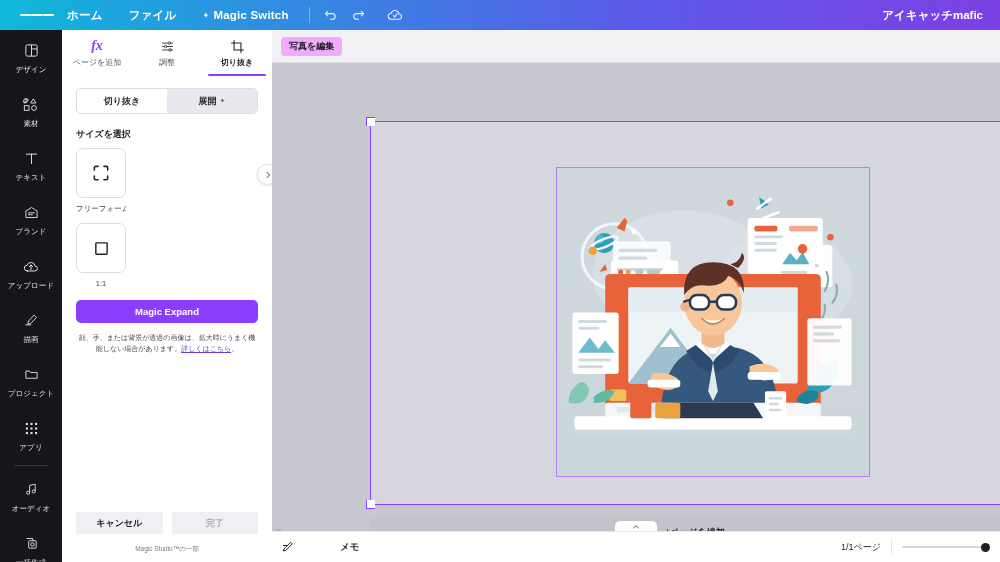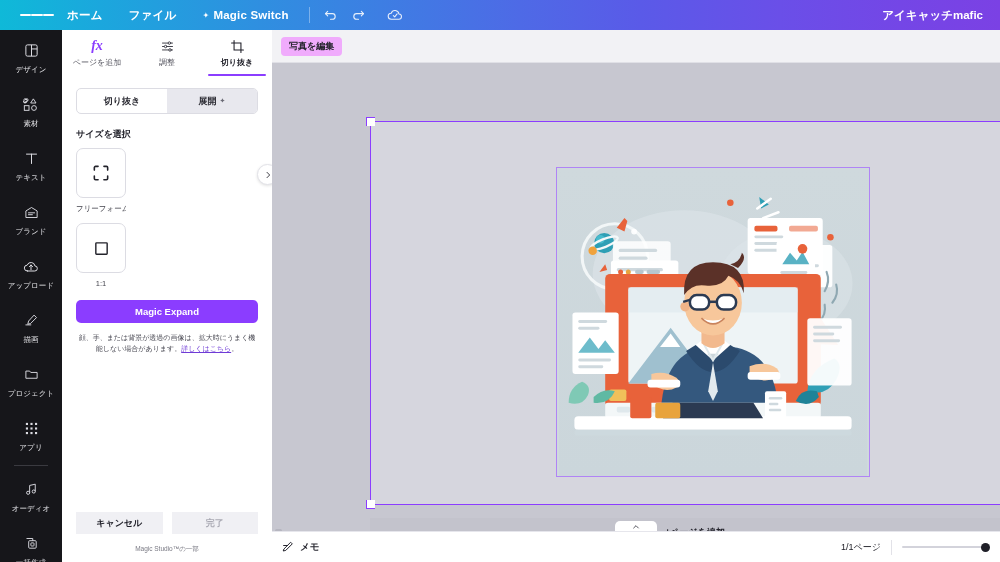--- a/index.html
+++ b/index.html
@@ -156,21 +156,21 @@
     display:flex;align-items:center;justify-content:center;
     font-size:9px;font-weight:bold;color:#23232b;cursor:pointer;
   }
 
   
   .botbar{
     position:absolute;left:0;bottom:0;right:0;height:30px;background:#fff;
     border-top:1px solid #e6e6ec;display:flex;align-items:center;
   }
   .bot-left{display:flex;align-items:center;gap:5px;margin-left:10px;cursor:pointer;}
-  .bot-left .bl-lbl{font-size:9.5px;color:#1f1f28;font-weight:bold;}
+  .bot-left .bl-lbl{font-size:9.5px;color:#1f1f28;font-weight:bold;margin-left:40px;}
   .bot-right{margin-left:auto;display:flex;align-items:center;gap:10px;margin-right:10px;}
   .page-ind{font-size:9px;color:#22222a;}
   .vsep{width:1px;height:15px;background:#e2e2e8;}
   .zoom-slider{width:88px;height:14px;position:relative;display:flex;align-items:center;cursor:pointer;}
   .zs-track{width:88px;height:2px;background:#d3d3db;border-radius:2px;}
   .zs-knob{position:absolute;right:0;width:9px;height:9px;border-radius:50%;background:#1f1f28;}
 
   .bot-tab{
     position:absolute;left:50%;transform:translateX(-50%);bottom:30px;
     width:42px;height:11px;background:#fff;border-radius:5px 5px 0 0;

